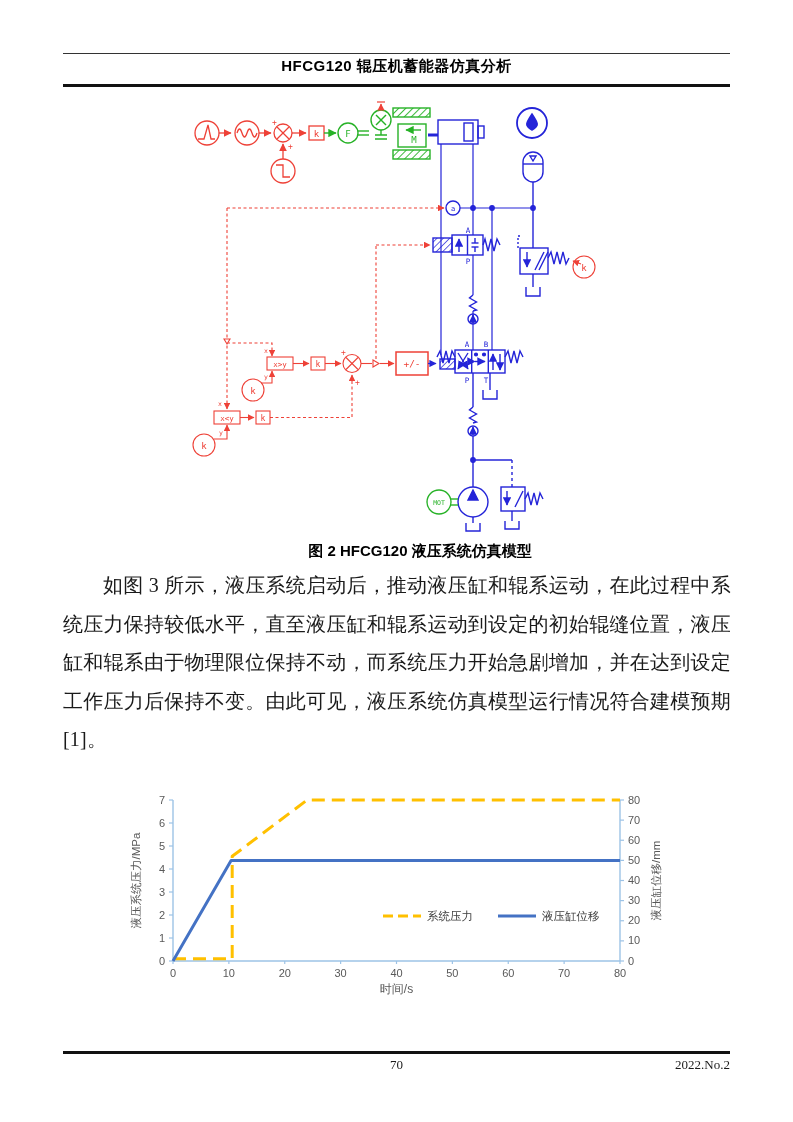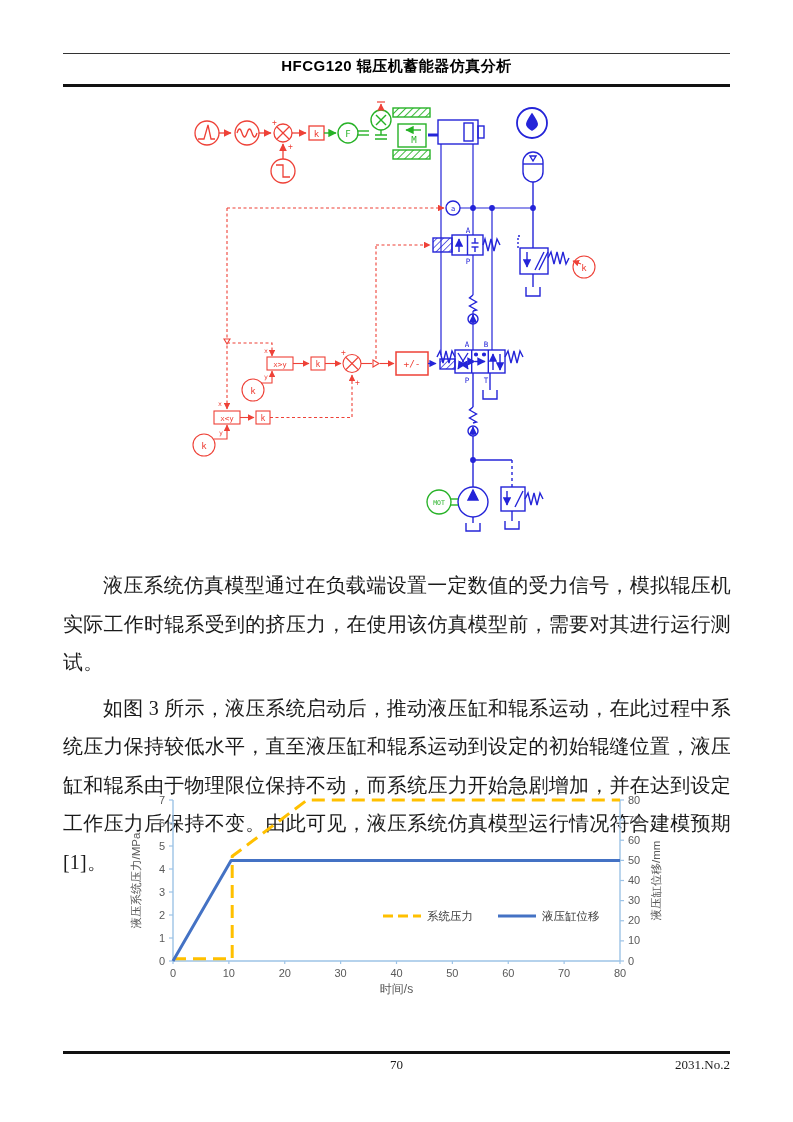--- a/index.html
+++ b/index.html
@@ -300,23 +300,23 @@
       <text x="227" y="272" text-anchor="middle" font-size="9.5">+/-</text>
       <text x="156" y="260" font-size="8">+</text>
       <text x="170" y="290" font-size="8">+</text>
       <text x="79" y="258" font-size="6.5">x</text>
       <text x="79" y="284" font-size="6.5">y</text>
       <text x="33" y="311" font-size="6.5">x</text>
       <text x="34" y="340" font-size="6.5">y</text>
     </g>
   </svg>
 
+  <div class="fig-caption" style="top:542px">图 2 HFCG120 液压系统仿真模型</div>
 
   <div class="bodytext">
-    <p>液压系统仿真模型通过在负载端设置一定数值的受力信号，模拟辊压机实际工作时辊系受到的挤压力，在使用该仿真模型前，需要对其进行运行测试。</p>
     <p>如图 3 所示，液压系统启动后，推动液压缸和辊系运动，在此过程中系统压力保持较低水平，直至液压缸和辊系运动到设定的初始辊缝位置，液压缸和辊系由于物理限位保持不动，而系统压力开始急剧增加，并在达到设定工作压力后保持不变。由此可见，液压系统仿真模型运行情况符合建模预期[1]。</p>
   </div>
 
   <svg id="chart-svg" width="560" height="218" viewBox="0 0 560 218">
       <line x1="53" y1="9" x2="53" y2="170" stroke="#9DC3E6" stroke-width="1.4"></line>
       <line x1="500" y1="9" x2="500" y2="170" stroke="#9DC3E6" stroke-width="1.4"></line>
       <line x1="53" y1="170" x2="500" y2="170" stroke="#9DC3E6" stroke-width="1.4"></line>
       <line x1="49" y1="170" x2="53" y2="170" stroke="#9DC3E6" stroke-width="1.2"></line>
       <text x="45" y="173.5" text-anchor="end" font-size="11" fill="#595959">0</text>
       <line x1="49" y1="147" x2="53" y2="147" stroke="#9DC3E6" stroke-width="1.2"></line>
@@ -377,16 +377,16 @@
       <line x1="263" y1="125" x2="301" y2="125" stroke="#FFC000" stroke-width="3" stroke-dasharray="10 5"></line>
       <text x="307" y="129" font-size="11.5" fill="#404040">系统压力</text>
       <line x1="378" y1="125" x2="416" y2="125" stroke="#4472C4" stroke-width="3"></line>
       <text x="422" y="129" font-size="11.5" fill="#404040">液压缸位移</text>
     </svg>
 
 
   <div class="hr-thick" style="top:1051px"></div>
   <div class="footer-row">
     <span class="footer-page">70</span>
-    <span class="footer-issue">2031.No.2</span>
+    <span class="footer-issue">2022.No.2</span>
   </div>
 
 </div>
 
 </body></html>

